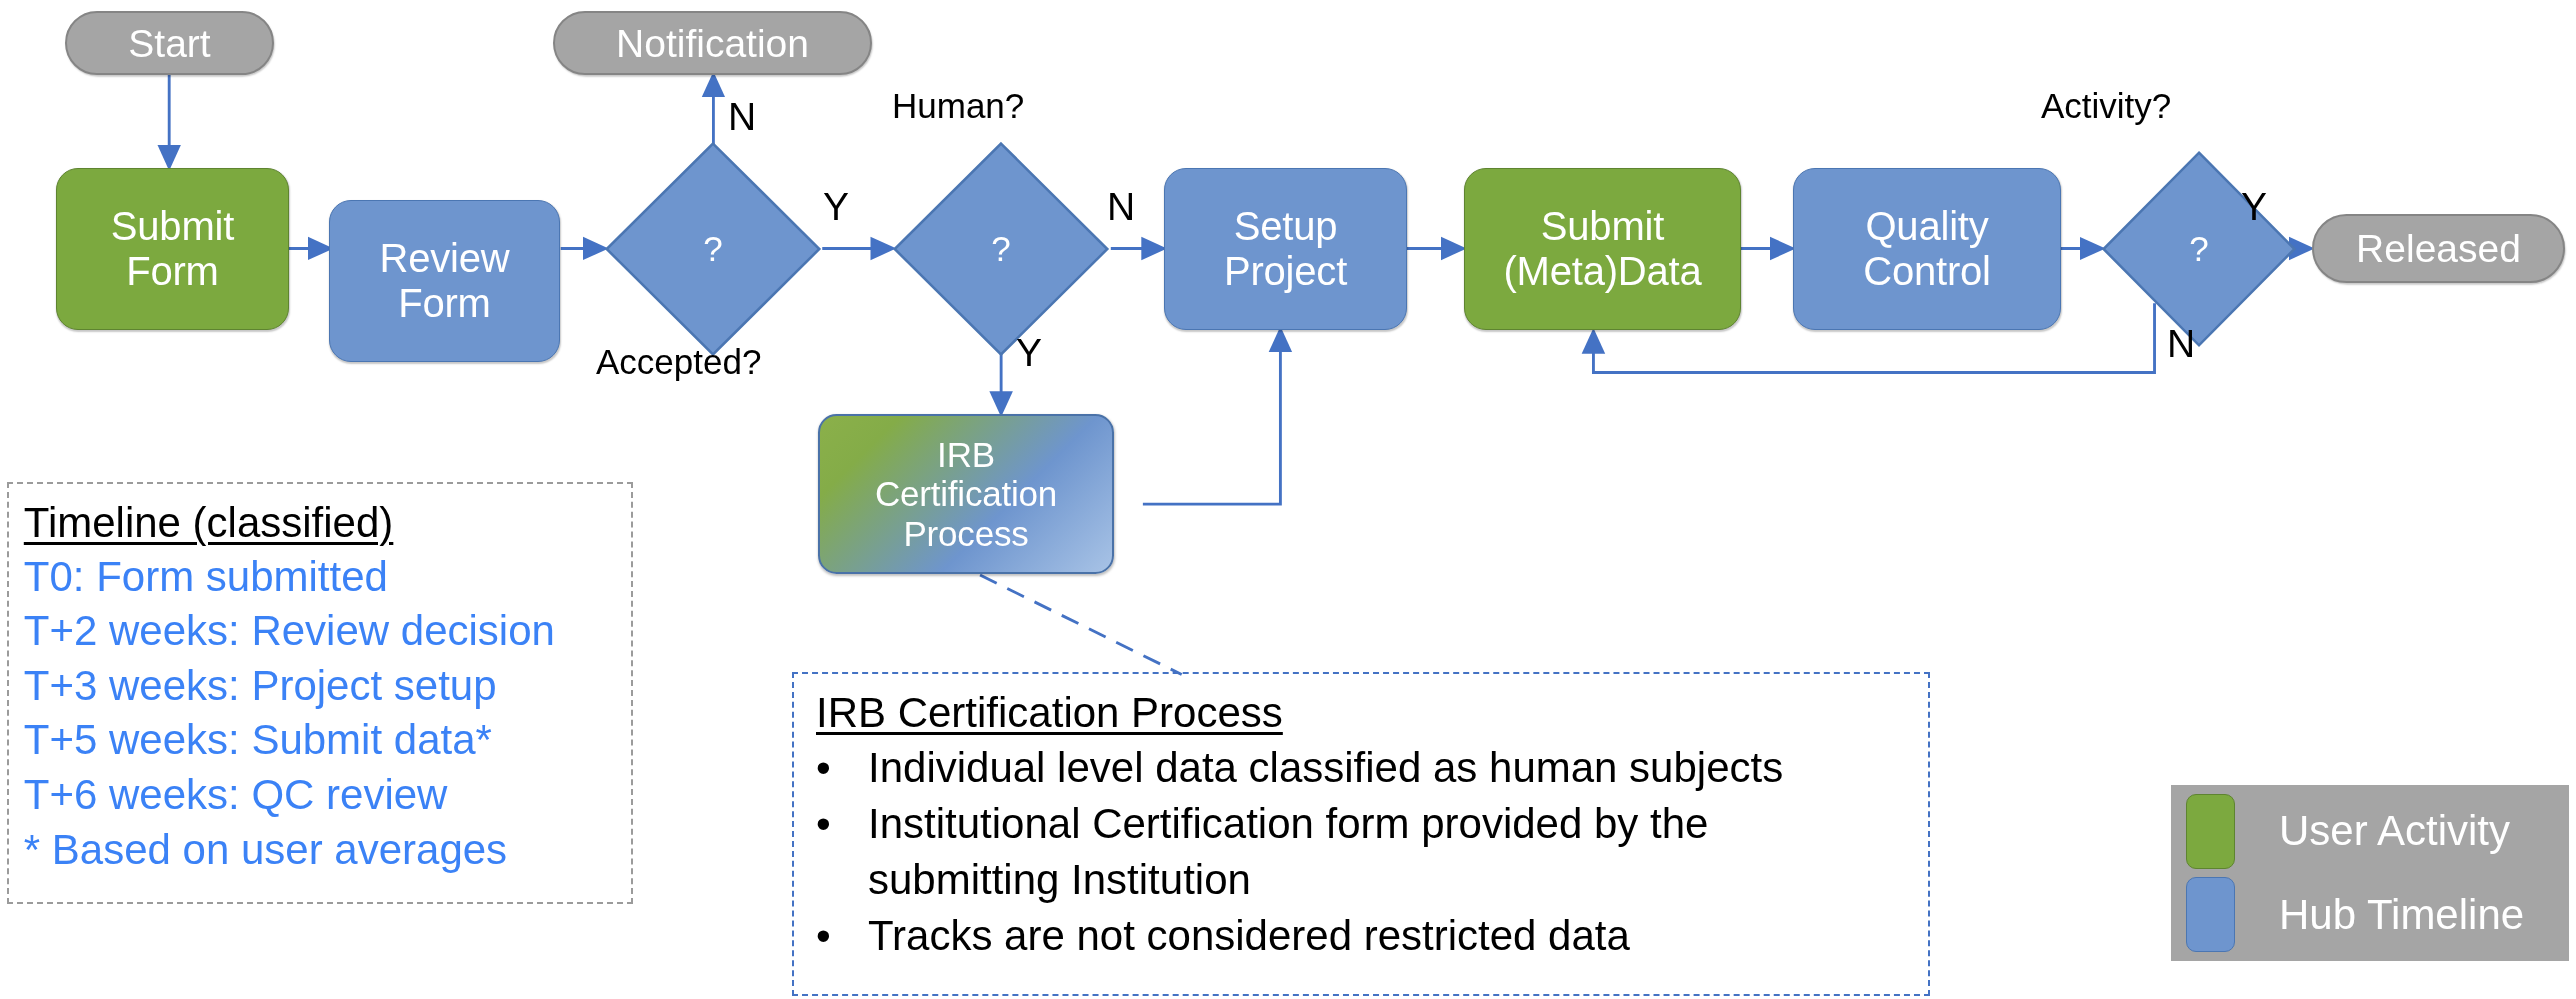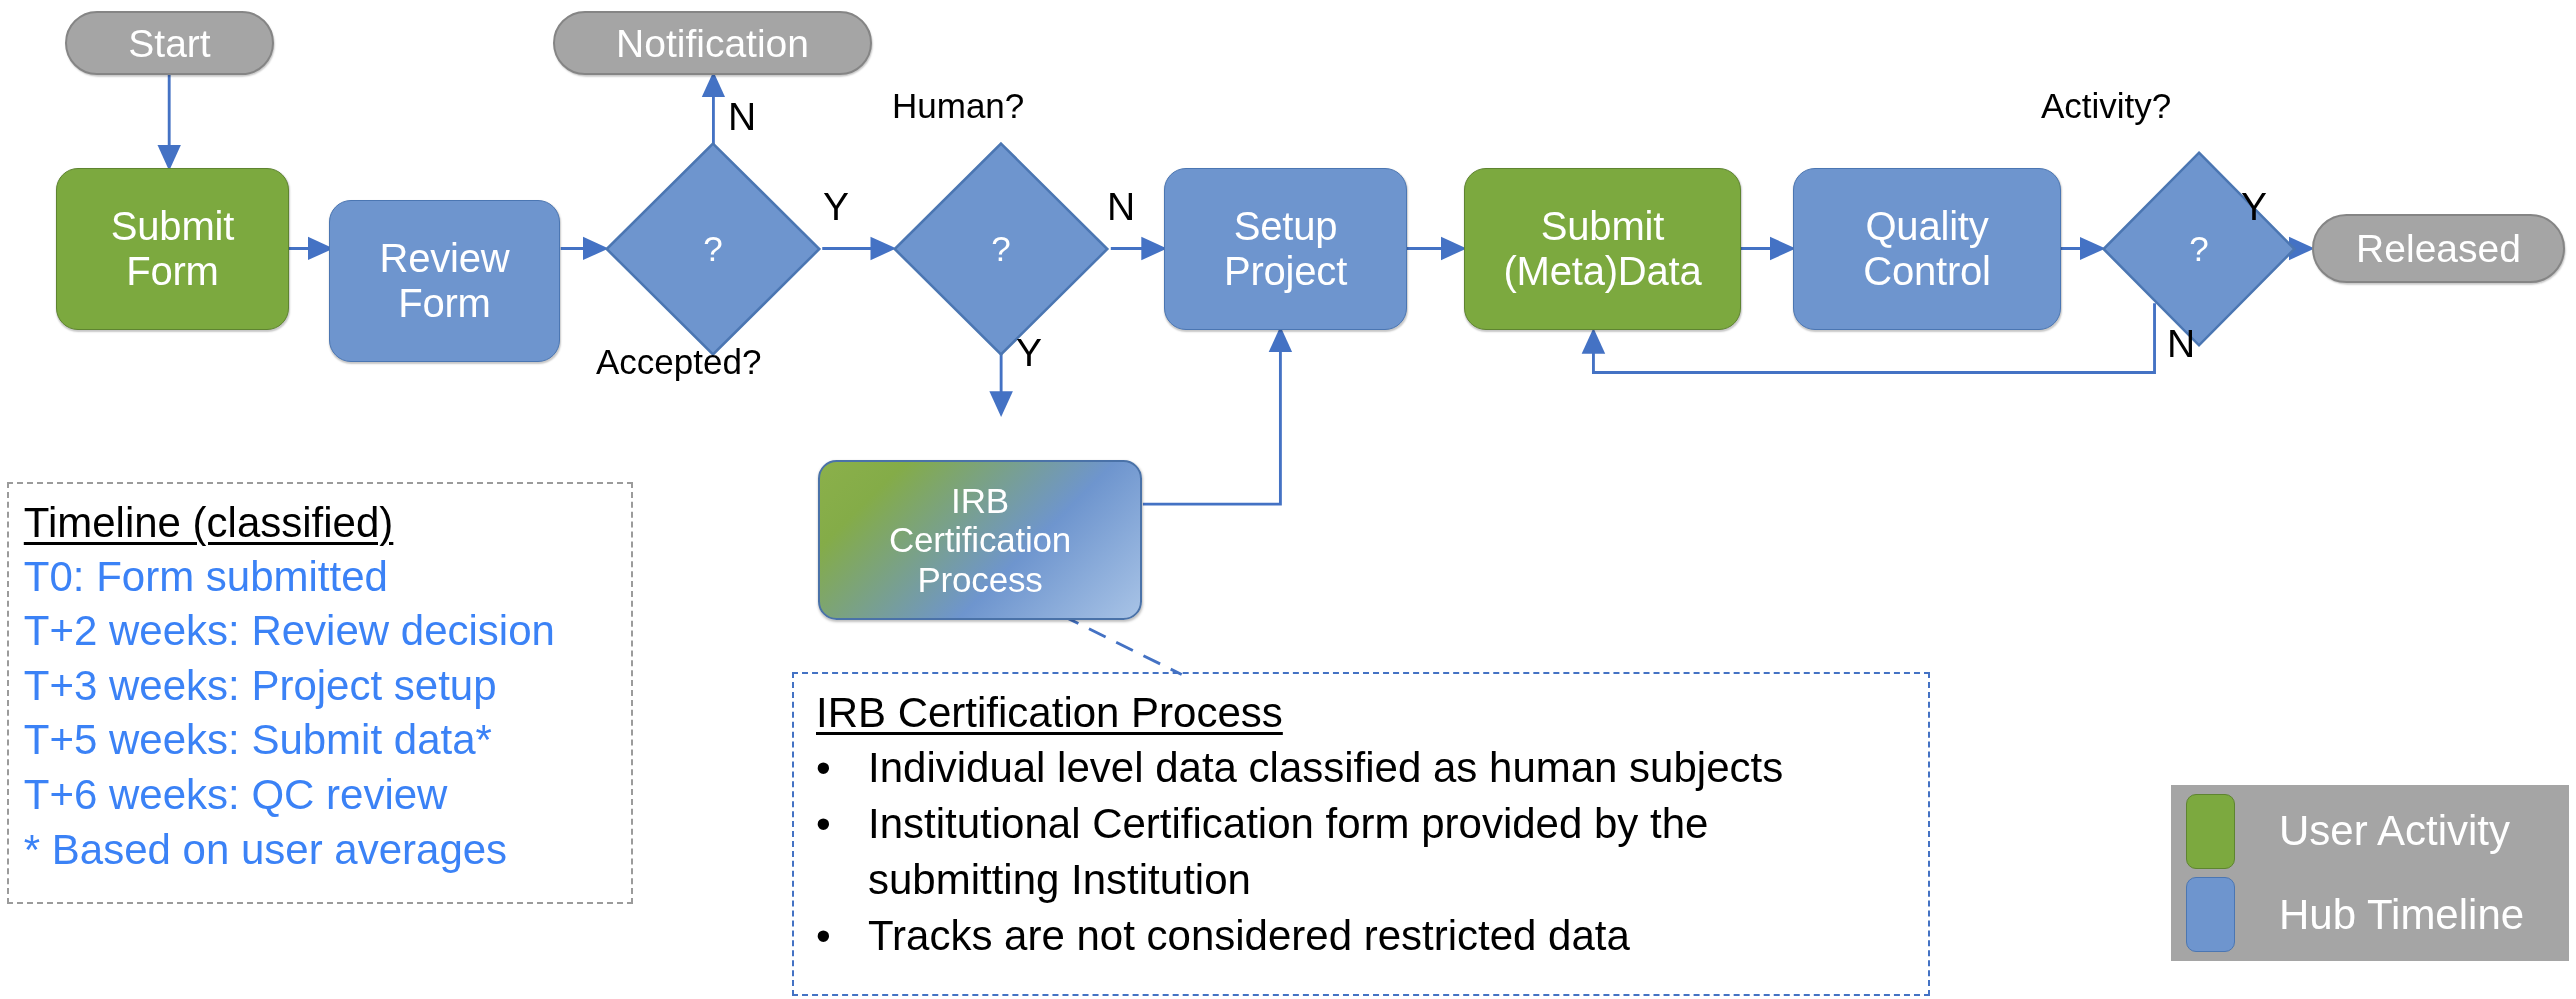--- a/index.html
+++ b/index.html
@@ -243,21 +243,21 @@
     <svg width="196" height="198" viewBox="0 0 232 234">
       <polygon points="116,3 229,117 116,231 3,117" fill="#6E95CE" stroke="#4B76B2" stroke-width="3"></polygon>
     </svg>
     <div class="diamond-label">?</div>
   </div>
 
   <div class="node pill" style="left:2312px; top:206px; width:253px; height:69px;">
     <span>Released</span>
   </div>
 
-  <div class="node proc grad" style="left:818px; top:406px; width:324px; height:160px;margin-top:46px;">
+  <div class="node proc grad" style="left:818px; top:406px; width:296px; height:160px;">
     <span>IRB
 Certification
 Process</span>
   </div>
 
   <div class="caption" style="left:596px; top:336px;">Accepted?</div>
   <div class="caption" style="left:892px; top:80px;">Human?</div>
   <div class="caption" style="left:2041px; top:80px;">Activity?</div>
 
   <div class="edge-label" style="left:728px; top:89px;">N</div>

